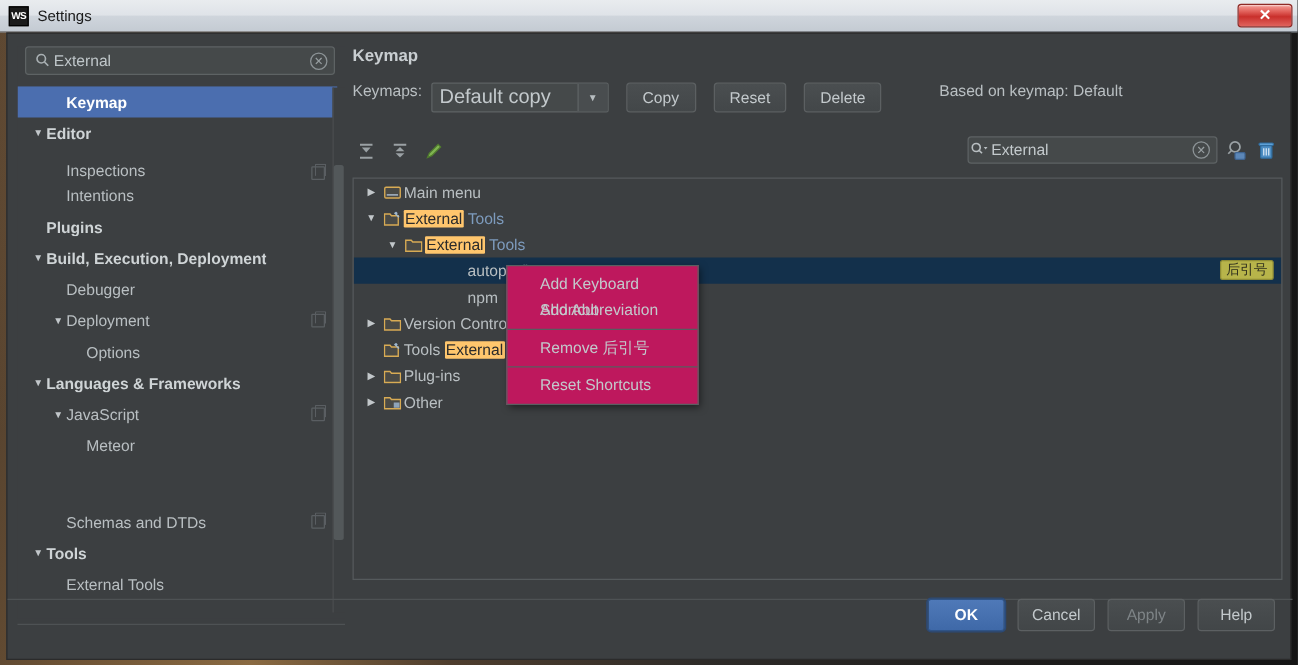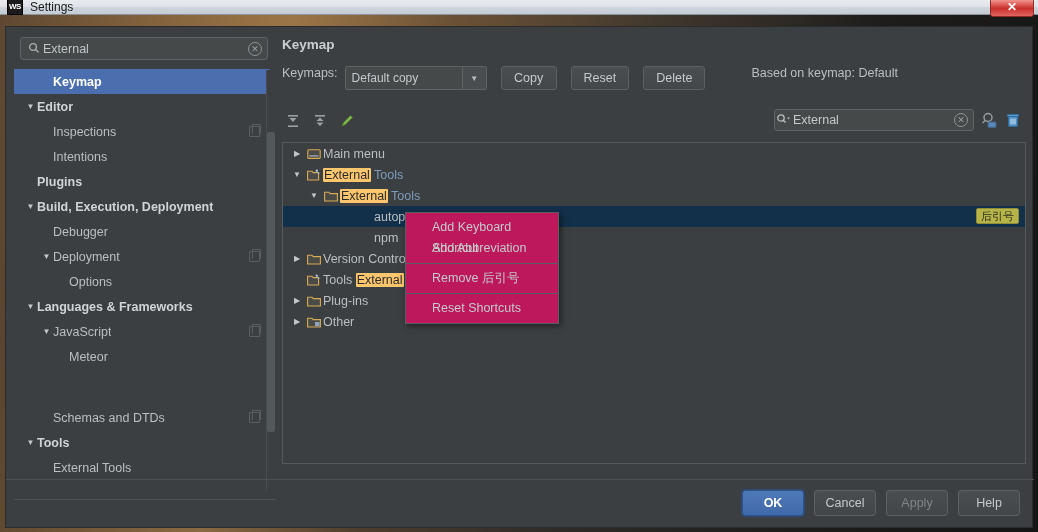--- a/index.html
+++ b/index.html
@@ -21,21 +21,21 @@
     background: radial-gradient(ellipse at 30% 0%, rgba(190,140,80,.35), transparent 55%);
   }
 
   
   #window {
     position: absolute; left: 0; top: 0; width: 1038px; height: 532px;
   }
 
   
   #titlebar {
-    position: absolute; left: 0; top: 0; width: 1038px; height: 15px;
+    position: absolute; left: 0; top: 0; width: 1038px; height: 26px;
     background: linear-gradient(to bottom, #e9ecef 0%, #dfe3e8 48%, #cfd5dc 52%, #c4cbd3 100%);
     border-bottom: 1px solid #8c939c;
     display: flex; align-items: center;
   }
   #titlebar .tb-left { display: flex; align-items: center; padding-left: 7px; gap: 7px; }
   .ws-logo {
     width: 16px; height: 16px; background: #1b1b1b; border: 1px solid #000;
     color: #fff; font-size: 8px; font-weight: bold; line-height: 14px; text-align: center;
     font-family: "Liberation Sans", sans-serif; letter-spacing: -0.5px;
   }
@@ -121,21 +121,21 @@
     color: #c9ced1; font-size: 13.5px; font-weight: bold; margin-bottom: 14px;
   }
 
   #keymap-row { display: flex; height: 26px; gap: 0; }
   .km-label { color: #b9bfc2; font-size: 12.5px; margin-right: 7px; }
   #km-select {
     position: relative; width: 142px; height: 24px;
     background: #45494a; border: 1px solid #5e6364; border-radius: 2px;
     display: flex; align-items: center; cursor: pointer;
   }
-  #km-select .km-val { flex: 1; color: #c3c9cc; font-size: 12px; padding-left: 6px; }
+  #km-select .km-val { flex: 1; color: #c3c9cc; font-size: 16px; padding-left: 6px; }
   #km-select .km-arrow {
     width: 24px; height: 22px; border-left: 1px solid #5e6364;
     background: #494d4f; display: flex; align-items: center; justify-content: center;
     color: #b7bdc0; font-size: 8px;
   }
   .btn {
     height: 24px; min-width: 56px; padding: 0 12px; margin-left: 14px;
     background: linear-gradient(to bottom,#4a4e50,#434749);
     border: 1px solid #5c6062; border-radius: 3px;
     color: #c3c9cc; font-size: 12.5px; cursor: pointer;
@@ -202,21 +202,21 @@
   }
   .ctx-item {
     height: 21px; line-height: 21px; padding-left: 26px;
     color: #c3c9cc; font-size: 12.5px; cursor: pointer;
   }
   .ctx-sep { height: 1px; margin: 4px 0; background: #585d5f; }
 
   
   #bottom-bar {
     position: absolute; left: 0; bottom: 0; width: 1028px; height: 48px;
-    display: flex; align-items: center; justify-content: flex-end; padding-right: 14px; gap: 10px;
+    display: flex; justify-content: flex-end; padding-right: 14px; gap: 10px;
   }
   .bbtn {
     width: 62px; height: 26px; border-radius: 3px;
     background: linear-gradient(to bottom,#4a4e50,#424648);
     border: 1px solid #5c6062; color: #c3c9cc; font-size: 12.5px;
     display: flex; align-items: center; justify-content: center; cursor: pointer;
   }
   .bbtn.primary {
     background: linear-gradient(to bottom,#4f79b8,#3f69a8);
     border: 1px solid #2f5386; color: #ffffff; font-weight: bold;
@@ -260,21 +260,21 @@
 
       <div id="tree-scroll">
           <div class="nav-item selected bold" style="padding-left: 26px;">
             <span class="nav-arrow"></span>
             <span class="nav-label">Keymap</span>
           </div>
           <div class="nav-item bold" style="padding-left: 10px;">
             <span class="nav-arrow">▼</span>
             <span class="nav-label">Editor</span>
           </div>
-          <div class="nav-item" style="padding-left: 26px;">
+          <div class="nav-item" style="padding-left: 26px; align-items: flex-end;">
             <span class="nav-arrow"></span>
             <span class="nav-label">Inspections</span>
             <span class="nav-badge"></span>
           </div>
           <div class="nav-item" style="padding-left: 26px;">
             <span class="nav-arrow"></span>
             <span class="nav-label">Intentions</span>
           </div>
           <div class="nav-item bold" style="padding-left: 10px;">
             <span class="nav-arrow"></span>

